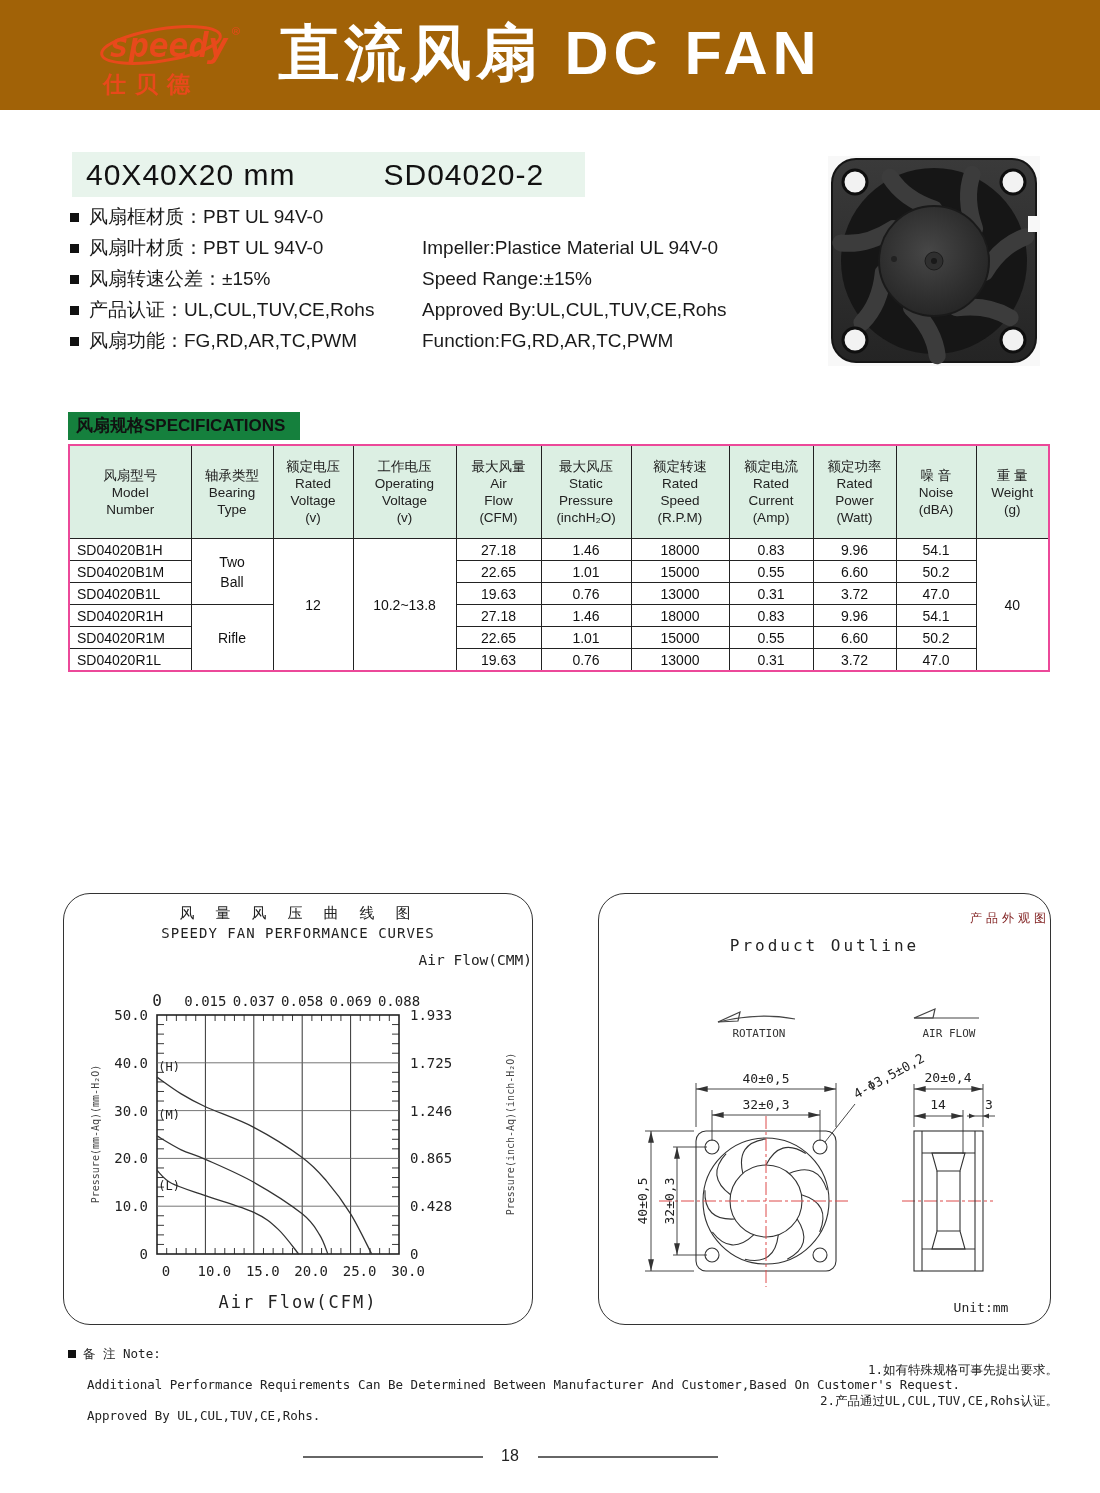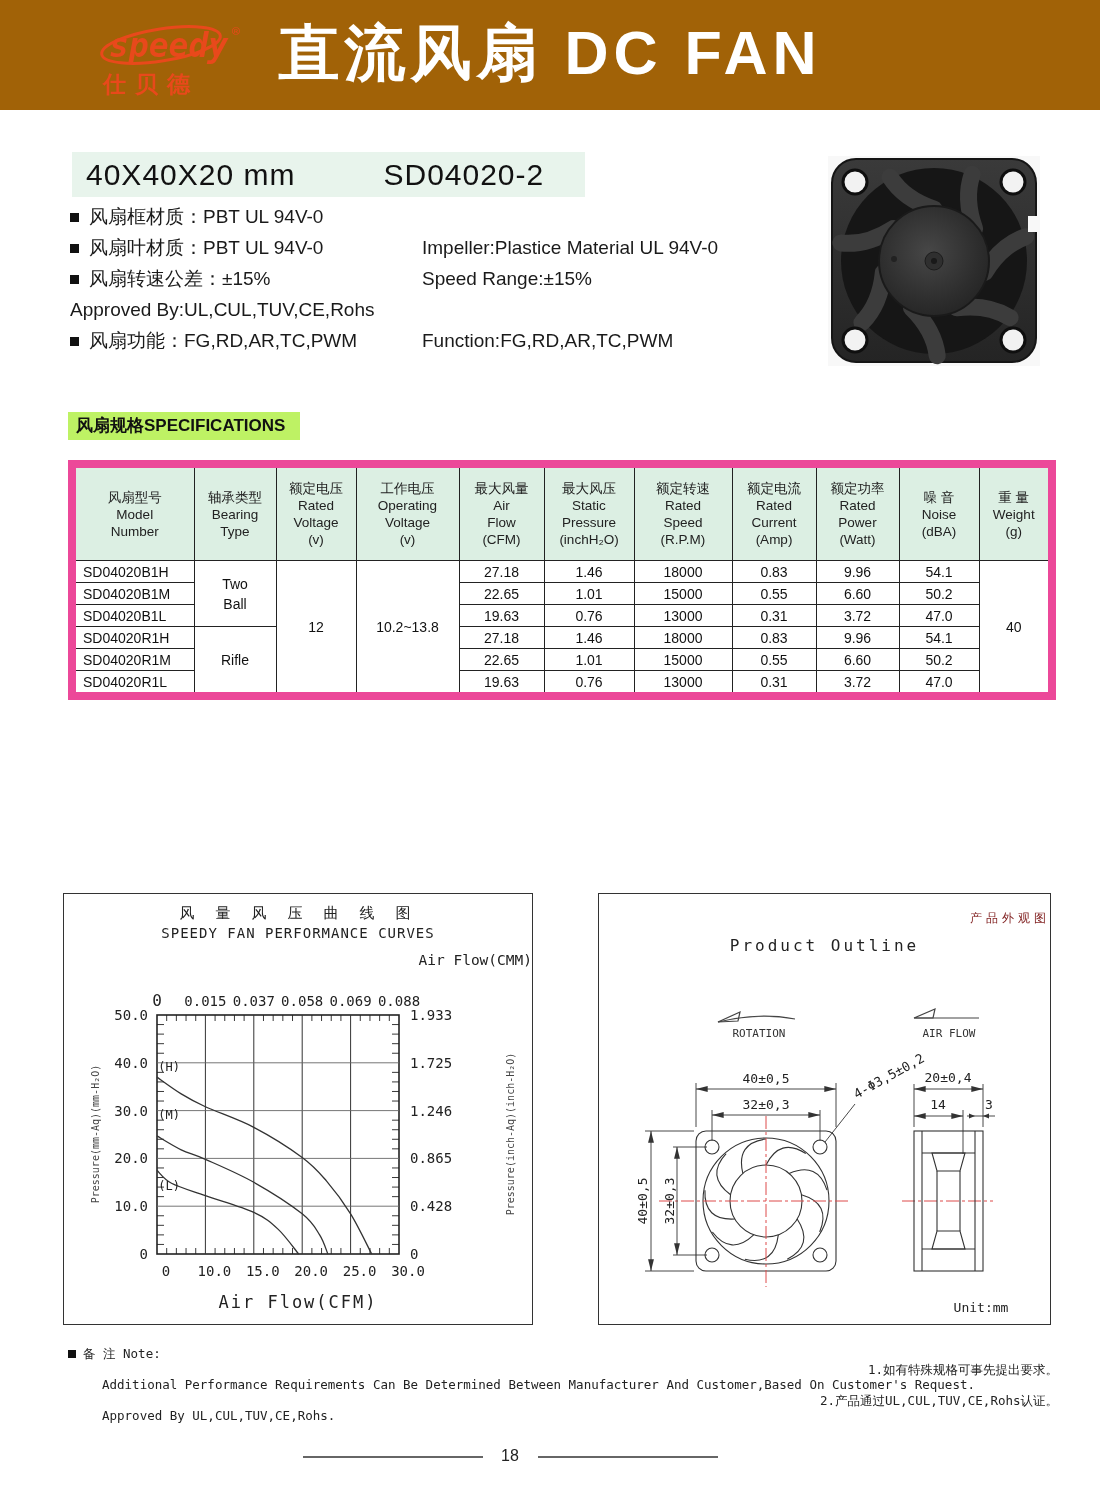--- a/index.html
+++ b/index.html
@@ -22,57 +22,57 @@
   .features{position:absolute;left:70px;top:201px;width:780px;}
   .feat-row{display:grid;grid-template-columns:352px auto;align-items:start;
     font-size:19px;line-height:31px;color:#1a1a1a;}
   .sq{display:inline-block;width:9px;height:9px;background:#111;margin-right:10px;
     vertical-align:1px;}
 
   
   .fan-photo{position:absolute;left:828px;top:156px;}
 
   
-  .spec-label{position:absolute;left:68px;top:412px;width:232px;height:28px;background:#bef264;
+  .spec-label{position:absolute;left:68px;top:412px;width:232px;height:28px;background:#15803d;
     font-size:17px;font-weight:bold;color:#111;line-height:28px;padding-left:8px;box-sizing:border-box;}
-  table.spec{position:absolute;left:68px;top:460px;width:980px;border-collapse:collapse;
-    table-layout:fixed;border:8px solid #ec4899;}
+  table.spec{position:absolute;left:68px;top:444px;width:980px;border-collapse:collapse;
+    table-layout:fixed;border:2px solid #ec4899;}
   table.spec th,table.spec td{border:1px solid #222;}
   table.spec th{background:#dcefe3;font-weight:normal;font-size:13.5px;line-height:17px;
     white-space:pre-line;text-align:center;vertical-align:middle;color:#222;padding:5px 0;height:82px;}
   table.spec td{font-size:14px;text-align:center;height:21px;line-height:20px;padding:0;color:#111;}
   td.model{text-align:left !important;padding-left:7px !important;}
   td.pre{white-space:pre-line;line-height:16px;}
 
   
   .panel{position:absolute;border:1.5px solid #333;background:#fff;box-sizing:border-box;}
   #perf-panel{left:63px;top:893px;width:470px;height:432px;}
   #outline-panel{left:598px;top:893px;width:453px;height:432px;}
-  .cad{font-family:"DejaVu Sans Mono","Liberation Mono",monospace;}
+  .cad{font-family:"DejaVu Sans Mono","Liberation Mono",monospace;border-radius:27px;}
   .pc-t1{position:absolute;top:10px;left:0;width:100%;text-align:center;font-size:15px;
     letter-spacing:6px;color:#222;}
   .pc-t2{position:absolute;top:31px;left:0;width:100%;text-align:center;font-size:14px;
     letter-spacing:1px;color:#222;}
   .pc-t3{position:absolute;top:58px;left:0;width:100%;text-align:right;font-size:14.5px;color:#222;}
   .pc-bx{position:absolute;top:398px;left:0;width:100%;text-align:center;font-size:17px;
     letter-spacing:2px;color:#222;}
   .rotlab{position:absolute;width:240px;height:12px;font-size:10px;color:#444;text-align:center;
     transform:rotate(-90deg);}
   #perf-svg,#outline-svg{position:absolute;left:0;top:0;}
   svg text{font-family:"DejaVu Sans Mono","Liberation Mono",monospace;}
   .ol-t1{position:absolute;top:16px;left:0;width:100%;text-align:right;font-size:12px;
     letter-spacing:4px;color:#7f1d1d;}
   .ol-t2{position:absolute;top:42px;left:0;width:100%;text-align:center;font-size:16px;
     letter-spacing:3px;color:#222;}
 
   
   .notes{position:absolute;left:68px;top:1346px;width:990px;font-size:12.5px;line-height:15.5px;color:#222;}
   .notes .nsq{display:inline-block;width:8px;height:8px;background:#111;margin-right:7px;vertical-align:0px;}
   .nl1{margin-left:15px;text-align:right;}
-  .nl2{margin-left:34px;}
+  .nl2{margin-left:19px;}
 
   
   .f-line{position:absolute;top:1456px;height:0;border-top:2px solid #666;}
   .f-page{position:absolute;left:480px;top:1447px;width:60px;text-align:center;font-size:16px;color:#222;}
 </style>
 </head>
 <body>
 
 <div id="page">
 
@@ -97,20 +97,21 @@
     </div>
     <div class="feat-row">
       <span><span class="sq"></span><span>风扇叶材质：PBT UL 94V-0</span></span>
       <span>Impeller:Plastice Material UL 94V-0</span>
     </div>
     <div class="feat-row">
       <span><span class="sq"></span><span>风扇转速公差：±15%</span></span>
       <span>Speed Range:±15%</span>
     </div>
     <div class="feat-row">
+      <span><span class="sq"></span><span>产品认证：UL,CUL,TUV,CE,Rohs</span></span>
       <span>Approved By:UL,CUL,TUV,CE,Rohs</span>
     </div>
     <div class="feat-row">
       <span><span class="sq"></span><span>风扇功能：FG,RD,AR,TC,PWM</span></span>
       <span>Function:FG,RD,AR,TC,PWM</span>
     </div>
   </div>
 
   <svg class="fan-photo" width="212" height="210" viewBox="0 0 212 210">
     <defs>

